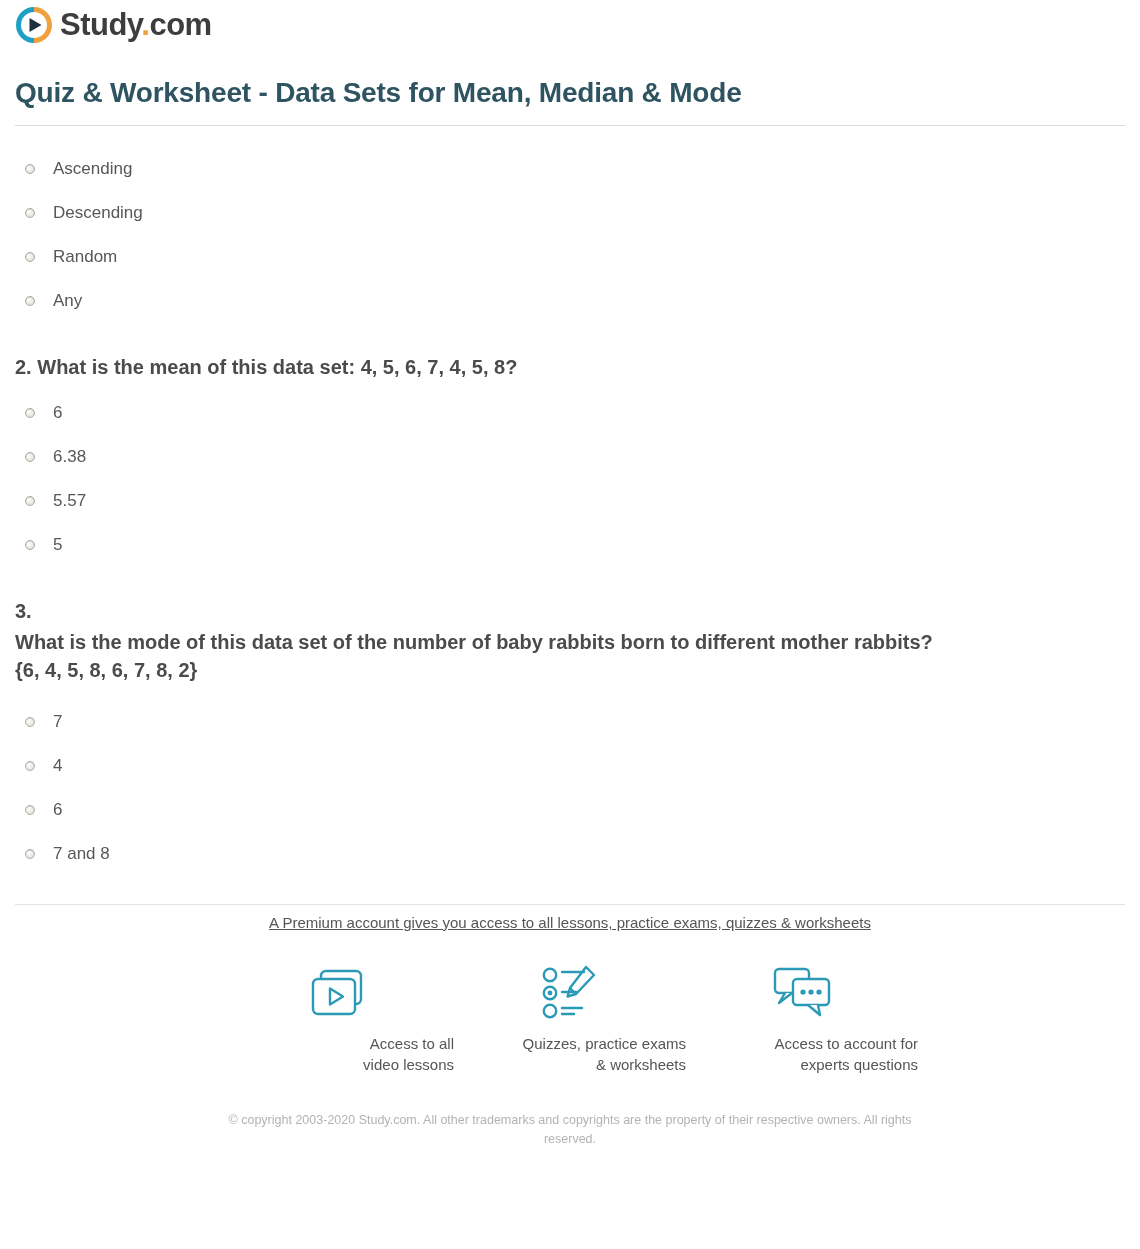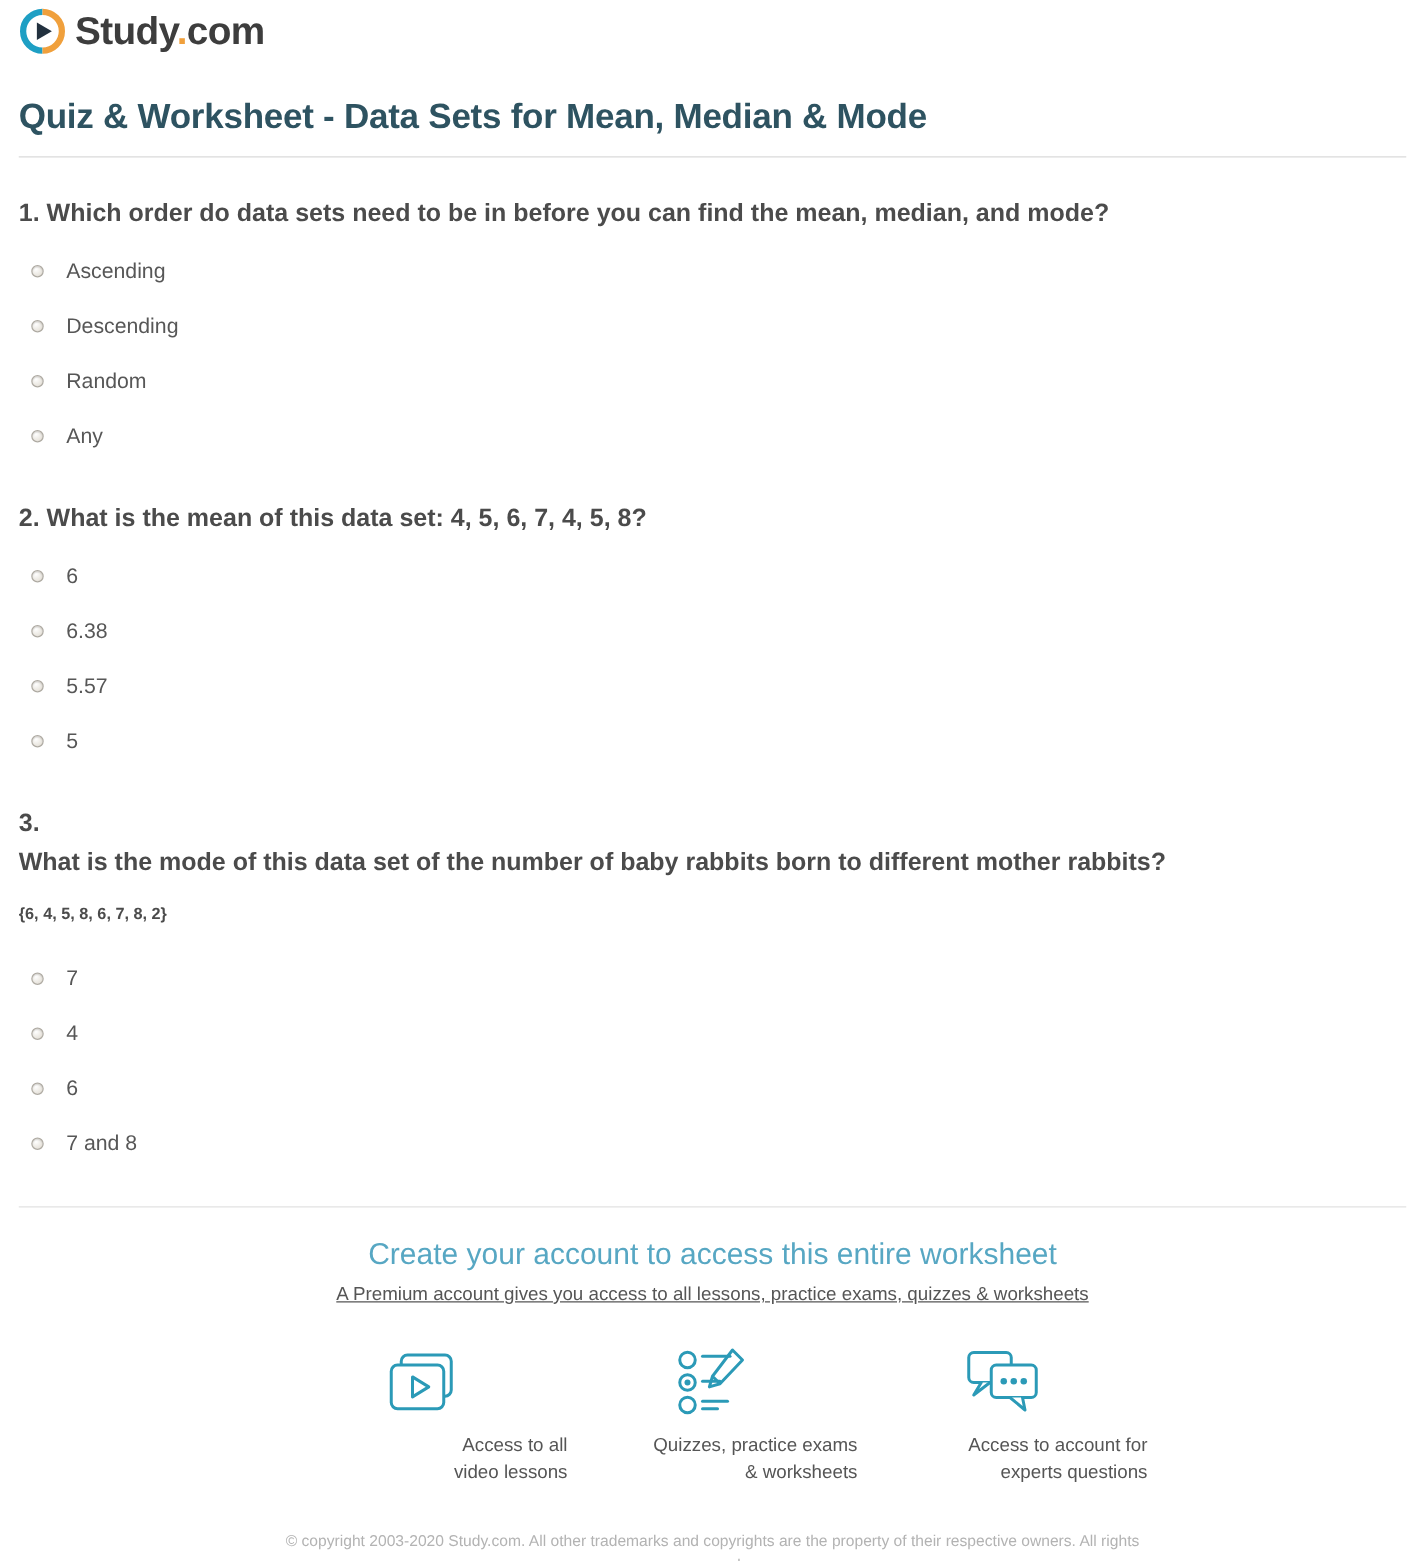--- a/index.html
+++ b/index.html
@@ -57,21 +57,21 @@
   .question { margin: 44px 15px 0 15px; }
   .question.first { margin-top: 33px; }
   .q-heading, .q-num, .q-text, .q-set {
     font-size: 20px;
     font-weight: 700;
     color: #4b4b4b;
     margin: 0;
     line-height: 24px;
   }
   .q-text { margin-top: 7px; }
-  .q-set  { margin-top: 17px; font-size: 13px; }
+  .q-set  { margin-top: 4px; font-size: 20px; }
   .options { margin: 0; }
   .option {
     display: flex;
     align-items: center;
     gap: 18px;
     margin: 24px 0 0 10px;
     cursor: pointer;
     width: max-content;
   }
   .question.q3 .option.opt-first { margin-top: 30px; }
@@ -150,21 +150,20 @@
       </svg>
     </span>
     <span class="logo-text"><span>Study</span><span class="logo-dot">.</span><span>com</span></span>
   </div>
 </div>
 
 <h1 class="page-title">Quiz &amp; Worksheet - Data Sets for Mean, Median &amp; Mode</h1>
 <hr class="divider">
 
 <section class="question first">
-  <h2 class="q-heading"><span>1.</span> <span>Which order do data sets need to be in before you can find the mean, median, and mode?</span></h2>
   <div class="options">
     <label class="option">
       <span class="radio"></span>
       <span class="opt-label">Ascending</span>
     </label>
     <label class="option">
       <span class="radio"></span>
       <span class="opt-label">Descending</span>
     </label>
     <label class="option">
@@ -219,21 +218,20 @@
     </label>
     <label class="option">
       <span class="radio"></span>
       <span class="opt-label">7 and 8</span>
     </label>
   </div>
 </section>
 
 <hr class="signup-divider">
 <section class="signup">
-  <h2 class="signup-title">Create your account to access this entire worksheet</h2>
   <div class="signup-subtitle">A Premium account gives you access to all lessons, practice exams, quizzes &amp; worksheets</div>
 
   <div class="features">
 
     <div class="feature">
       <div class="feature-icon">
         <svg width="58" height="52" viewBox="0 0 58 52" fill="none" stroke="#2b9ab7" stroke-width="2.4" stroke-linejoin="round" stroke-linecap="round">
           <rect x="12" y="2" width="40" height="33" rx="5"></rect>
           <rect x="4" y="10" width="42" height="35" rx="5" fill="#ffffff"></rect>
           <path d="M21 19.5 L34 27.5 L21 35.5 Z"></path>

